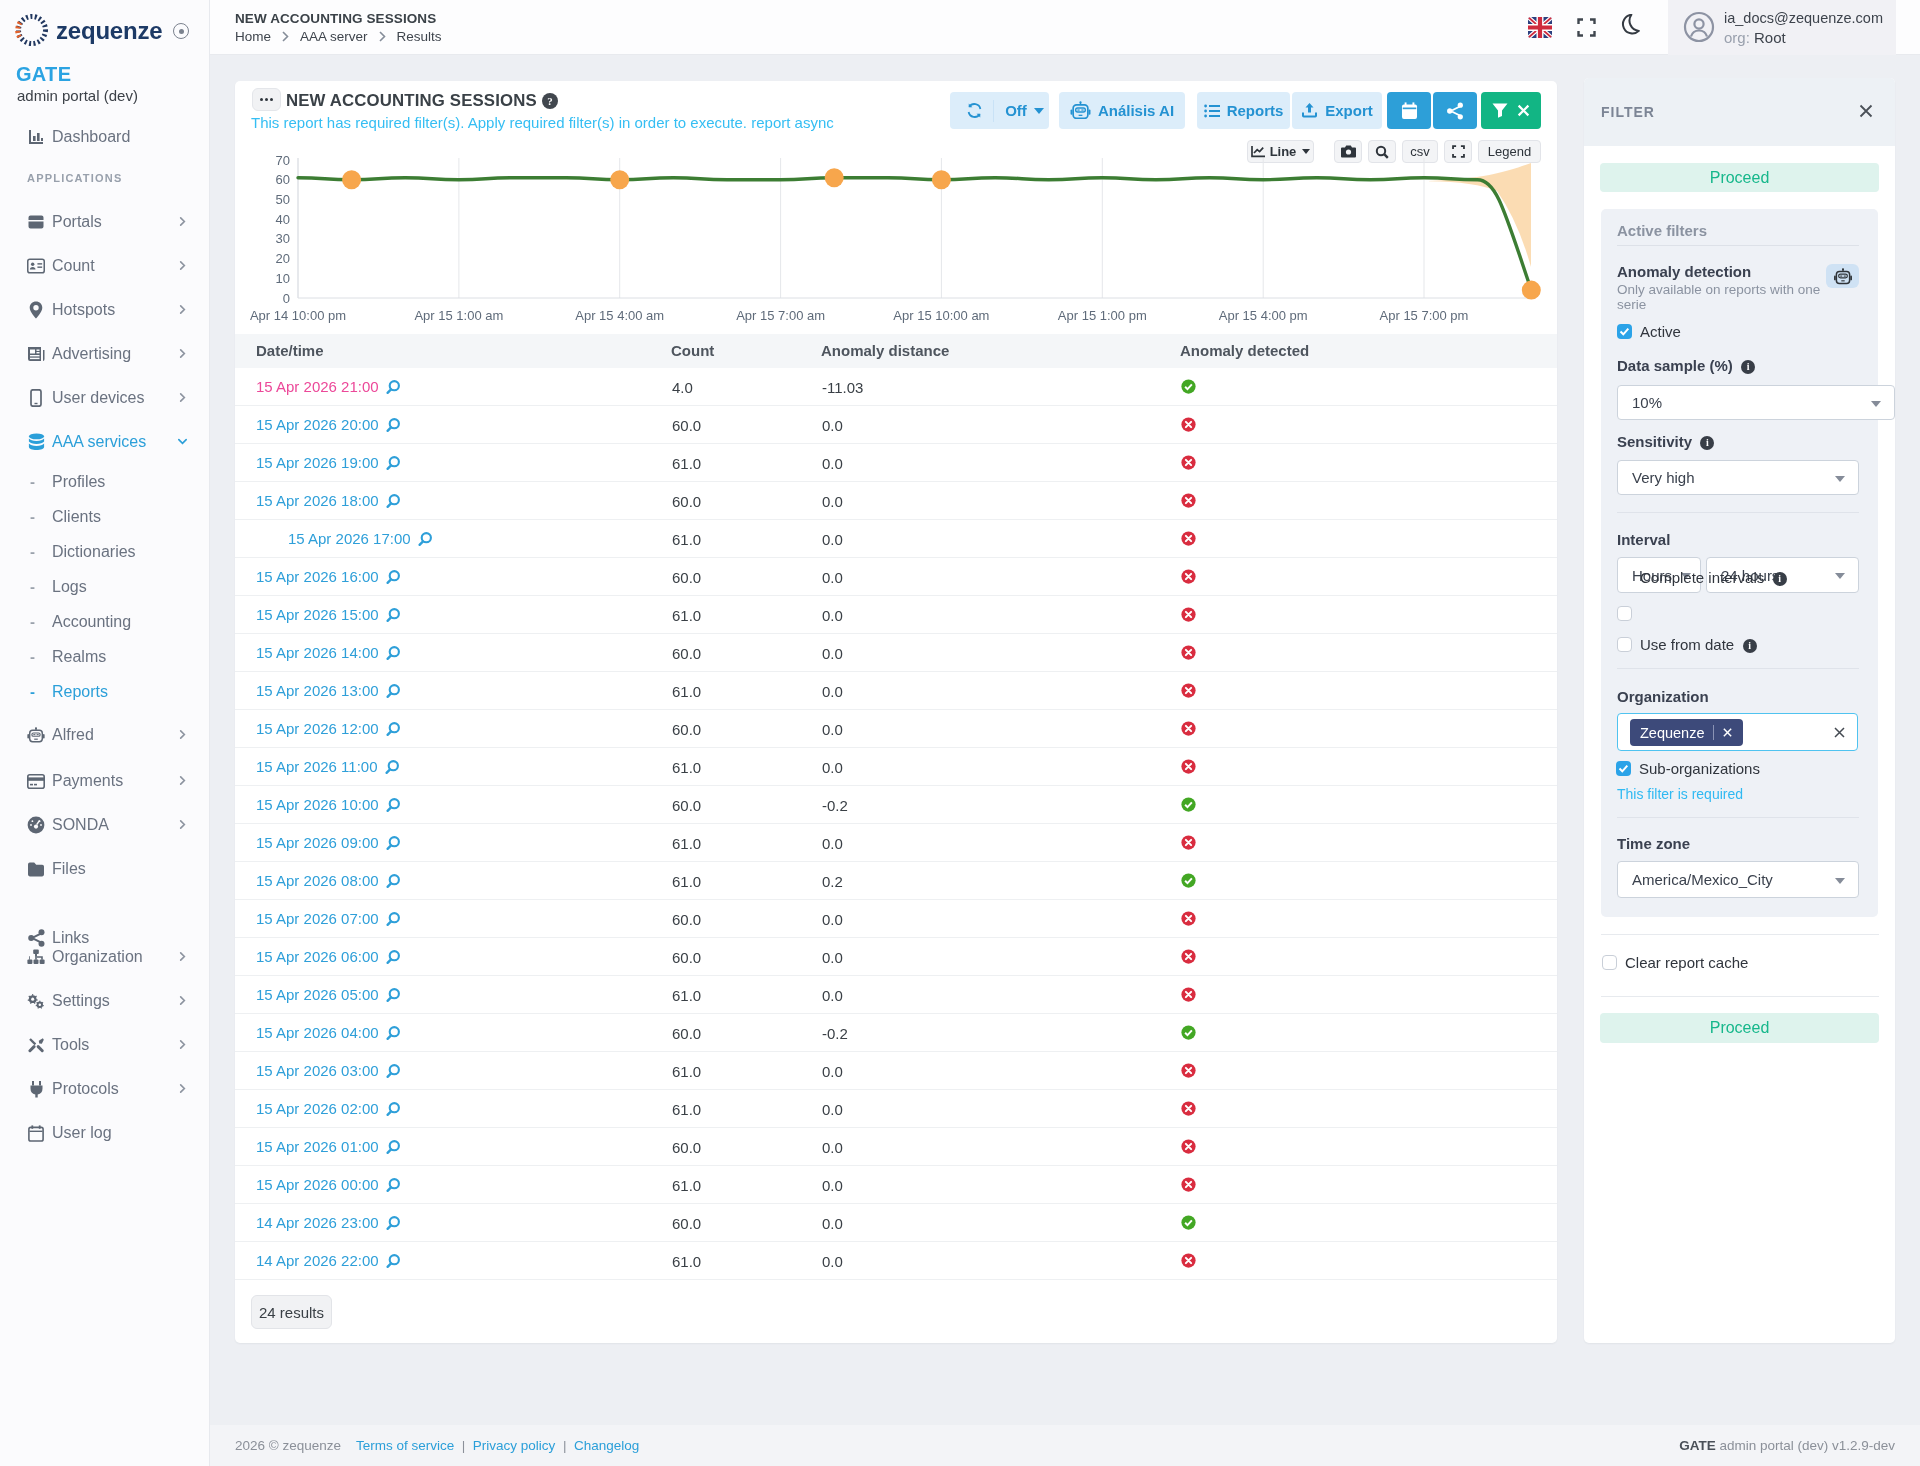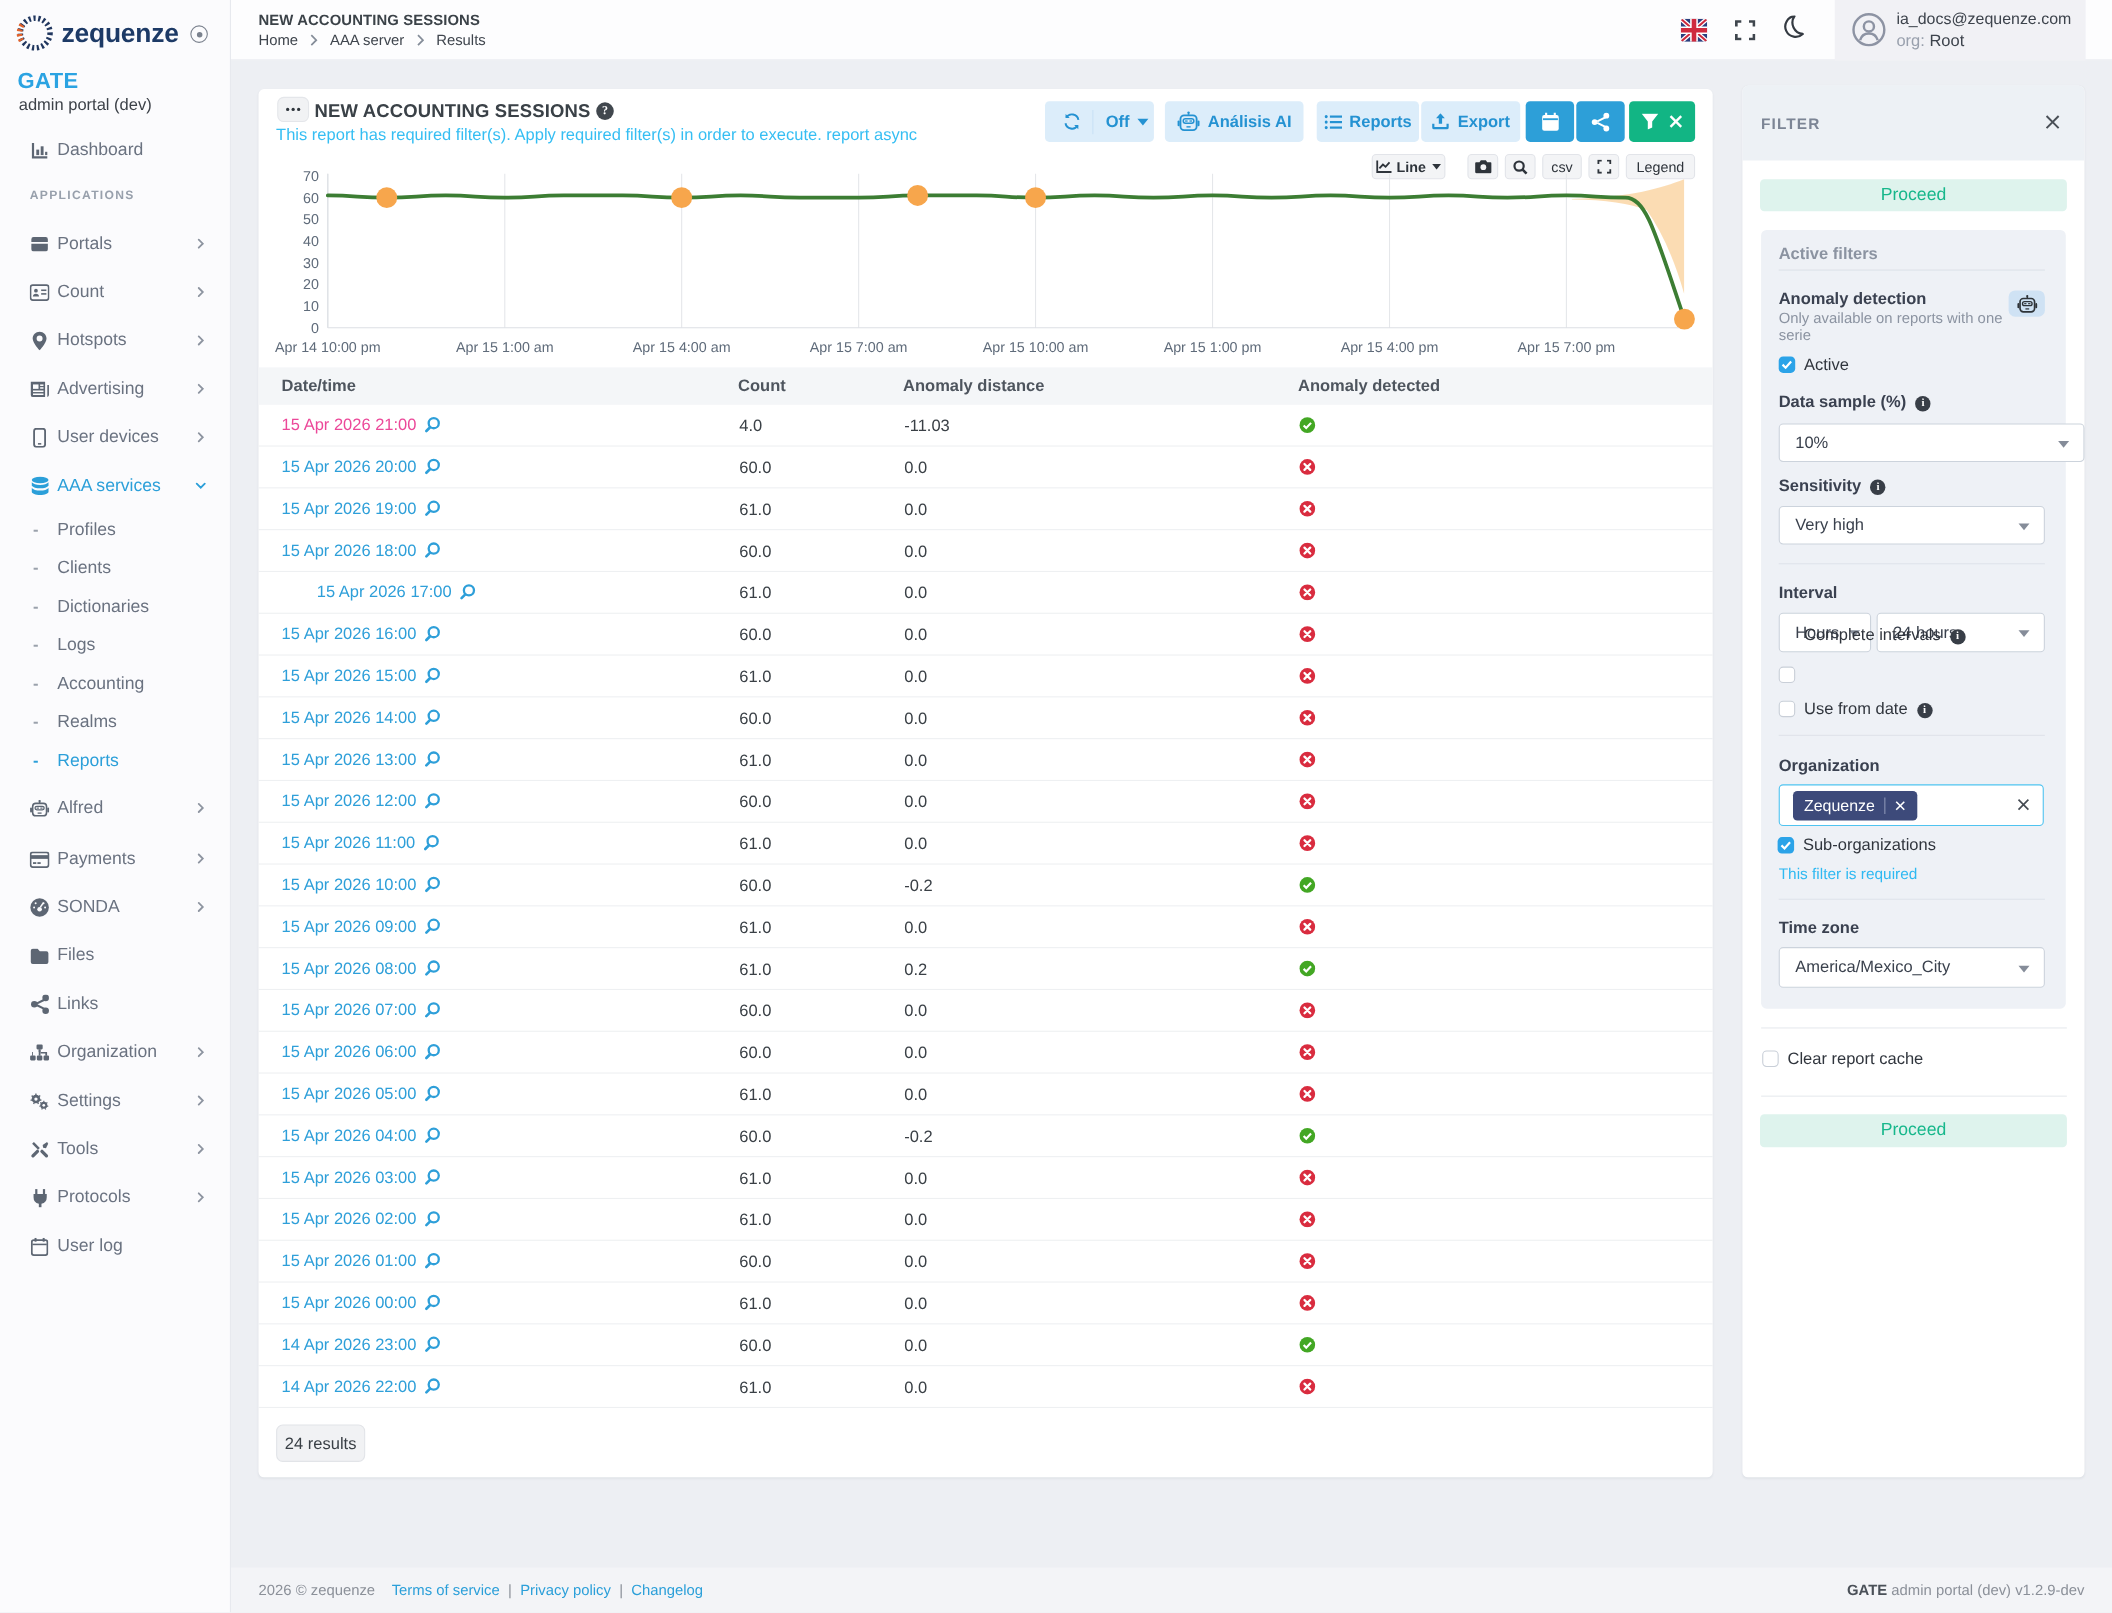--- a/index.html
+++ b/index.html
@@ -179,21 +179,21 @@
         </svg></span>
 </div>
 <div class="mi" style="top:847px;height:44px;">
 <span class="ic">
         <svg width="18" height="15" viewBox="0 0 18 15" style="">
           <path d="M1 2.4A1.8 1.8 0 012.8.6h4.4l2 2.2h6A1.8 1.8 0 0117 4.6v8A1.8 1.8 0 0115.2 14.4H2.8A1.8 1.8 0 011 12.6z" fill="#5d6673"></path>
         </svg>
       </span>
 <span class="lbl " style="position:absolute;left:52px;">Files</span>
 </div>
-<div class="mi" style="top:891px;height:44px;padding-left:47px;">
+<div class="mi" style="top:916px;height:44px;padding-left:47px;">
 <span class="ic">
         <svg width="17" height="18" viewBox="0 0 17 18" style="">
           <circle cx="13.5" cy="3.2" r="3" fill="#5d6673"></circle>
           <circle cx="3.2" cy="9" r="3" fill="#5d6673"></circle>
           <circle cx="13.5" cy="14.8" r="3" fill="#5d6673"></circle>
           <path d="M3.8 8l8.6-4.2.9 1.7-8.6 4.2zM3.8 10l8.6 4.2.9-1.7-8.6-4.2z" fill="#5d6673"></path>
         </svg>
       </span>
 <span class="lbl " style="position:absolute;left:52px;">Links</span>
 </div>

